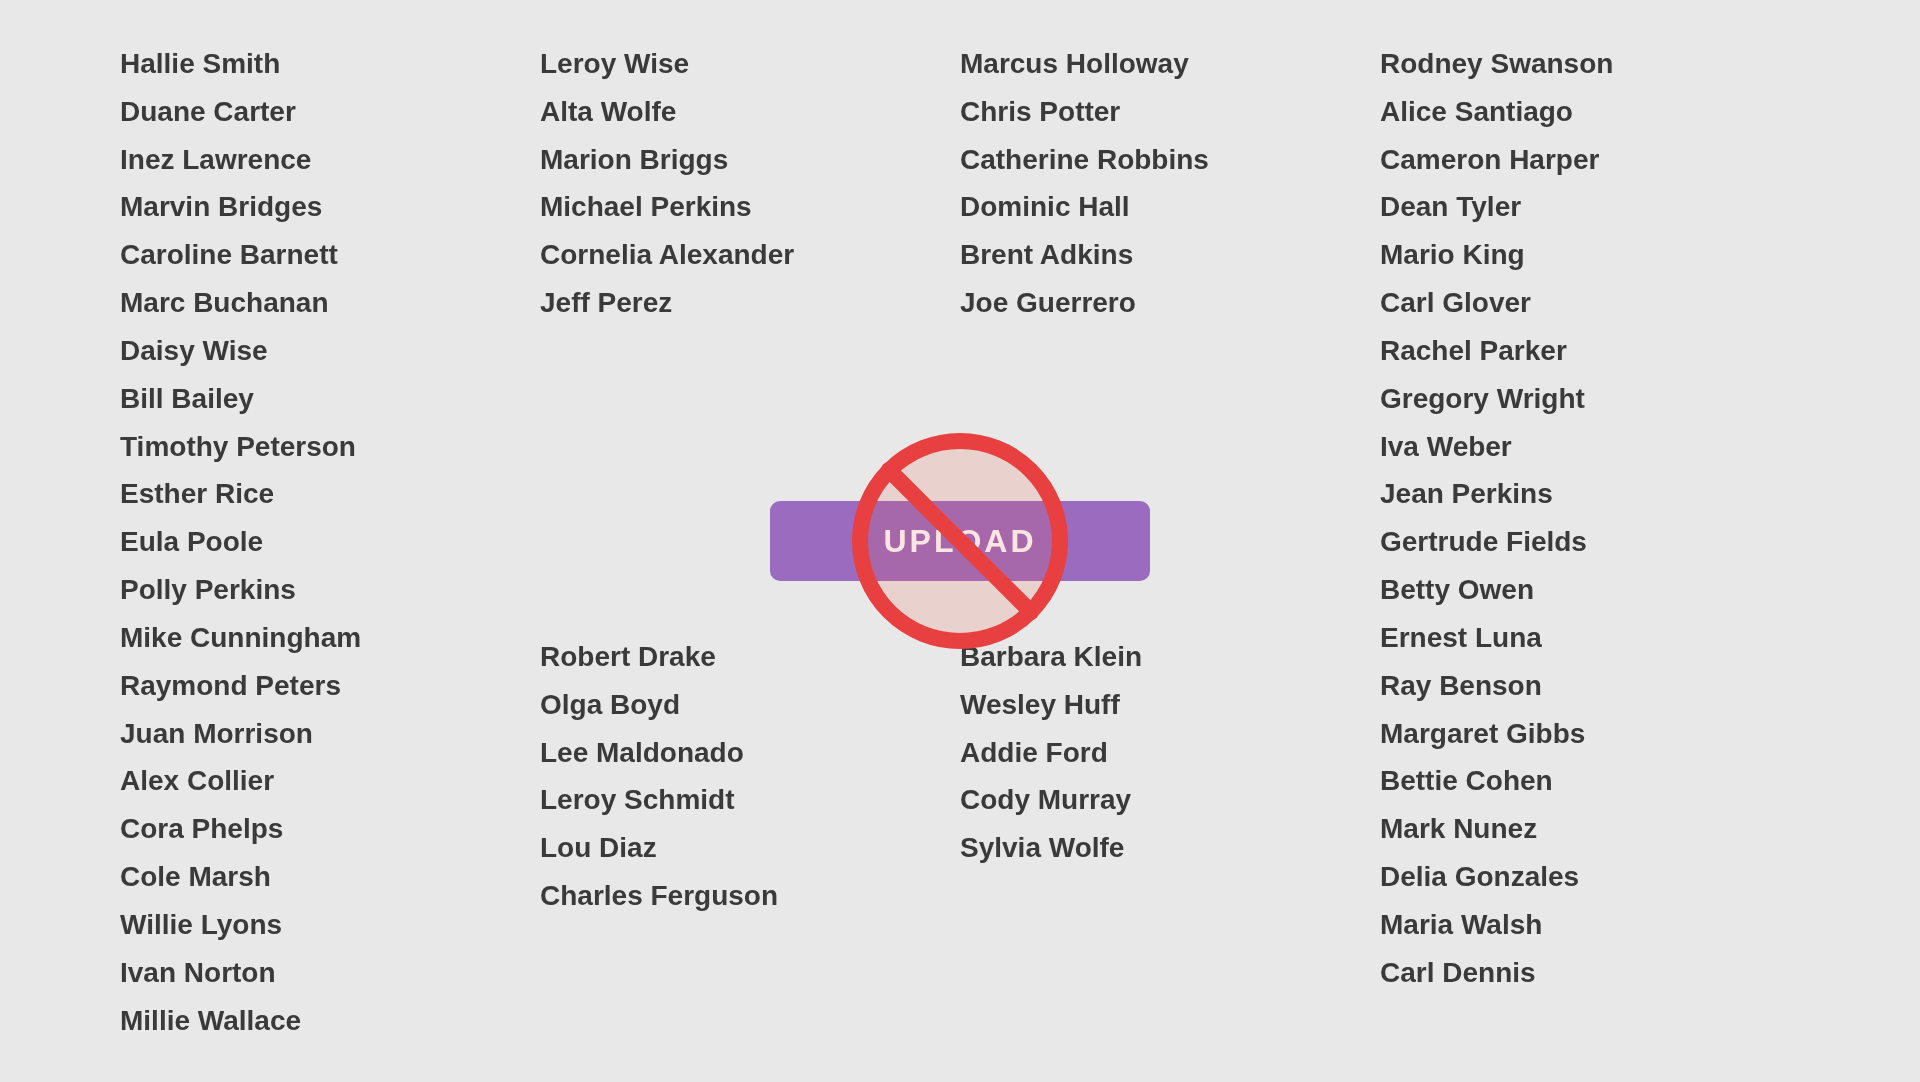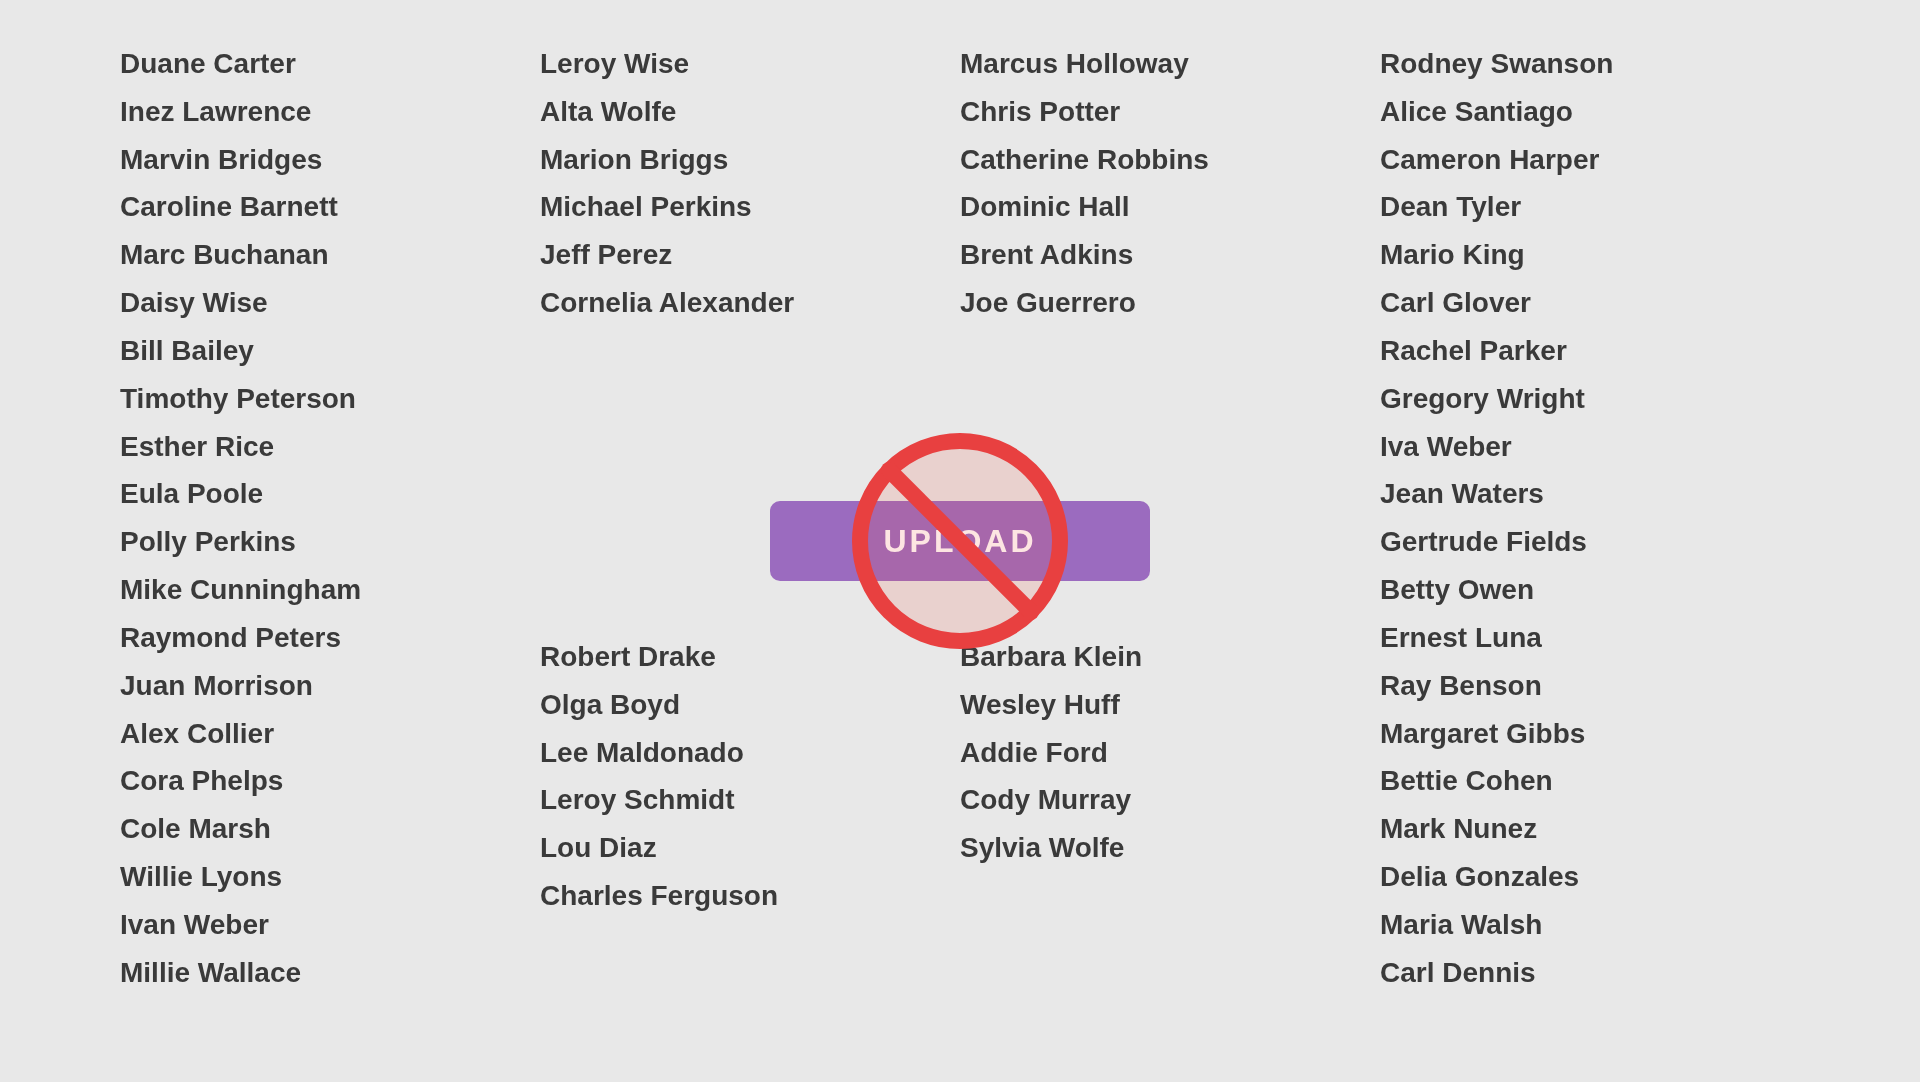--- a/index.html
+++ b/index.html
@@ -79,49 +79,50 @@
     .spacer {
       height: 34px;
     }
   </style>
 </head>
 <body>
 
 <div class="names-grid">
 
   <div class="column" id="col1-container">
+      <div class="name-item">Hallie Smith</div>
       <div class="name-item">Duane Carter</div>
       <div class="name-item">Inez Lawrence</div>
       <div class="name-item">Marvin Bridges</div>
       <div class="name-item">Caroline Barnett</div>
       <div class="name-item">Marc Buchanan</div>
       <div class="name-item">Daisy Wise</div>
       <div class="name-item">Bill Bailey</div>
       <div class="name-item">Timothy Peterson</div>
       <div class="name-item">Esther Rice</div>
       <div class="name-item">Eula Poole</div>
       <div class="name-item">Polly Perkins</div>
       <div class="name-item">Mike Cunningham</div>
       <div class="name-item">Raymond Peters</div>
       <div class="name-item">Juan Morrison</div>
       <div class="name-item">Alex Collier</div>
       <div class="name-item">Cora Phelps</div>
       <div class="name-item">Cole Marsh</div>
       <div class="name-item">Willie Lyons</div>
-      <div class="name-item">Ivan Weber</div>
+      <div class="name-item">Ivan Norton</div>
       <div class="name-item">Millie Wallace</div>
     </div>
 
   <div class="column" id="col2-container">
       <div class="name-item">Leroy Wise</div>
       <div class="name-item">Alta Wolfe</div>
       <div class="name-item">Marion Briggs</div>
       <div class="name-item">Michael Perkins</div>
+      <div class="name-item">Cornelia Alexander</div>
       <div class="name-item">Jeff Perez</div>
-      <div class="name-item">Cornelia Alexander</div>
       <div class="spacer"></div>
       <div class="spacer"></div>
       <div class="spacer"></div>
       <div class="spacer"></div>
       <div class="spacer"></div>
       <div class="spacer"></div>
       <div class="spacer"></div>
       <div class="spacer"></div>
       <div class="spacer"></div>
       <div class="name-item">Robert Drake</div>
@@ -158,21 +159,21 @@
   <div class="column" id="col4-container">
       <div class="name-item">Rodney Swanson</div>
       <div class="name-item">Alice Santiago</div>
       <div class="name-item">Cameron Harper</div>
       <div class="name-item">Dean Tyler</div>
       <div class="name-item">Mario King</div>
       <div class="name-item">Carl Glover</div>
       <div class="name-item">Rachel Parker</div>
       <div class="name-item">Gregory Wright</div>
       <div class="name-item">Iva Weber</div>
-      <div class="name-item">Jean Waters</div>
+      <div class="name-item">Jean Perkins</div>
       <div class="name-item">Gertrude Fields</div>
       <div class="name-item">Betty Owen</div>
       <div class="name-item">Ernest Luna</div>
       <div class="name-item">Ray Benson</div>
       <div class="name-item">Margaret Gibbs</div>
       <div class="name-item">Bettie Cohen</div>
       <div class="name-item">Mark Nunez</div>
       <div class="name-item">Delia Gonzales</div>
       <div class="name-item">Maria Walsh</div>
       <div class="name-item">Carl Dennis</div>

